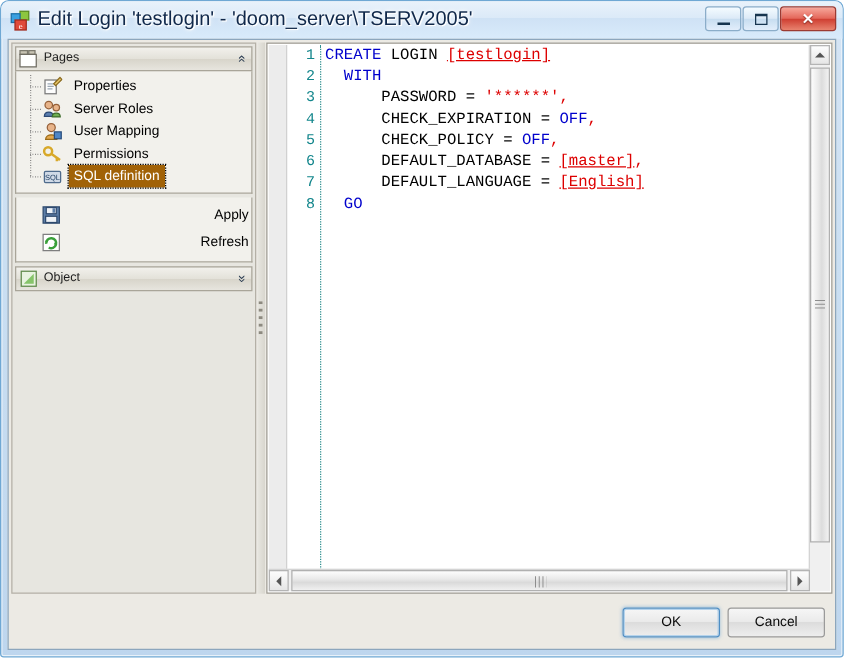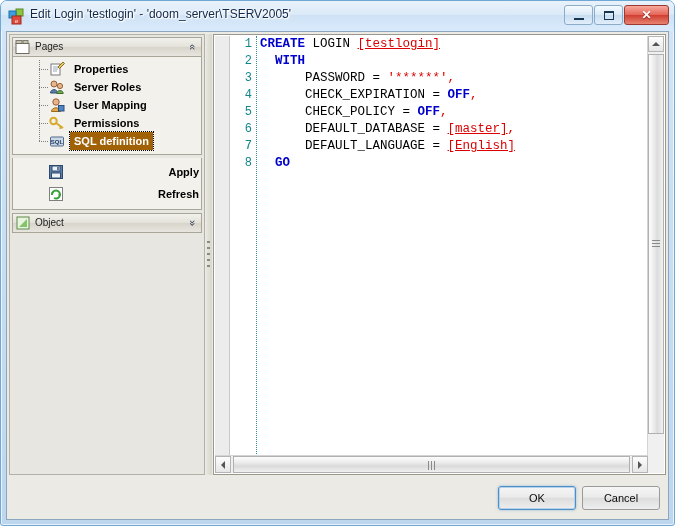--- a/index.html
+++ b/index.html
@@ -21,21 +21,21 @@
   .titlebar{
     position:absolute;left:0;top:0;right:0;height:30px;
     border-radius:6px 6px 0 0;
     background:linear-gradient(to bottom,#e9f2fb 0%,#dbeaf8 45%,#cfe2f5 46%,#d9ebfb 100%);
   }
   .title-icon{
     position:absolute;left:7px;top:7px;width:17px;height:17px;
   }
   .title-text{
     position:absolute;left:29px;top:6px;
-    font-size:12px;color:#10284a;
+    font-size:16px;color:#10284a;
     text-shadow:0 0 3px #fff,0 0 5px #fff,1px 1px 0 #fff;
     white-space:nowrap;
   }
   .winbtns{position:absolute;right:5px;top:4px;height:21px;}
   .wbtn{
     float:left;width:29px;height:20px;margin-left:1px;
     box-sizing:border-box;
     border:1px solid #8badc9;border-radius:3px;
     background:linear-gradient(to bottom,#f4fbff 0%,#dceaf7 48%,#c7ddf0 52%,#e2eefb 100%);
     position:relative;
@@ -86,21 +86,21 @@
   }
   .panel-head .ph-icon{position:absolute;left:2px;top:1px;width:16px;height:16px;}
   .panel-head .ph-title{
     position:absolute;left:22px;top:3px;font-size:10px;color:#1d1d1d;
   }
   .panel-head .ph-chev{
     position:absolute;right:5px;top:2px;font-size:11px;color:#2a3c52;line-height:14px;
   }
   .panel-body{
     background:#f2f1ec;border:1px solid #a9a599;border-top:none;
-    box-sizing:border-box;padding:3px 2px 4px 17px;font-weight:bold;
+    box-sizing:border-box;padding:3px 2px 4px 2px;
   }
   
   .pg-row{
     position:relative;height:18px;line-height:18px;
     padding-left:40px;font-size:11px;color:#000;cursor:pointer;
     white-space:nowrap;
   }
   .pg-row .treeline{
     position:absolute;left:9px;top:0;width:1px;height:18px;
     background-image:linear-gradient(#7f7f7f 1px,transparent 1px);
@@ -158,21 +158,21 @@
   .gutter .ln{
     height:17px;line-height:17px;text-align:right;padding-right:4px;
     font-family:"Liberation Mono",monospace;font-size:12px;color:#13868c;
   }
   .codetext{
     position:absolute;left:30px;top:0;right:0;bottom:0;
     font-family:"Liberation Mono",monospace;font-size:12.5px;
     white-space:pre;
   }
   .codetext .line{height:17px;line-height:17px;}
-  .kw{color:#0000cc;font-weight:bold;}
+  .kw{color:#0000cc;font-weight:normal;}
   .id{color:#000000;}
   .br{color:#dd0000;text-decoration:underline;}
   .str{color:#dd0000;}
   .pn{color:#dd0000;}
   
   .vscroll{
     position:absolute;right:1px;top:1px;width:16px;bottom:18px;
     background:#f0f0f0;border-left:1px solid #d4d4d4;
   }
   .hscroll{

